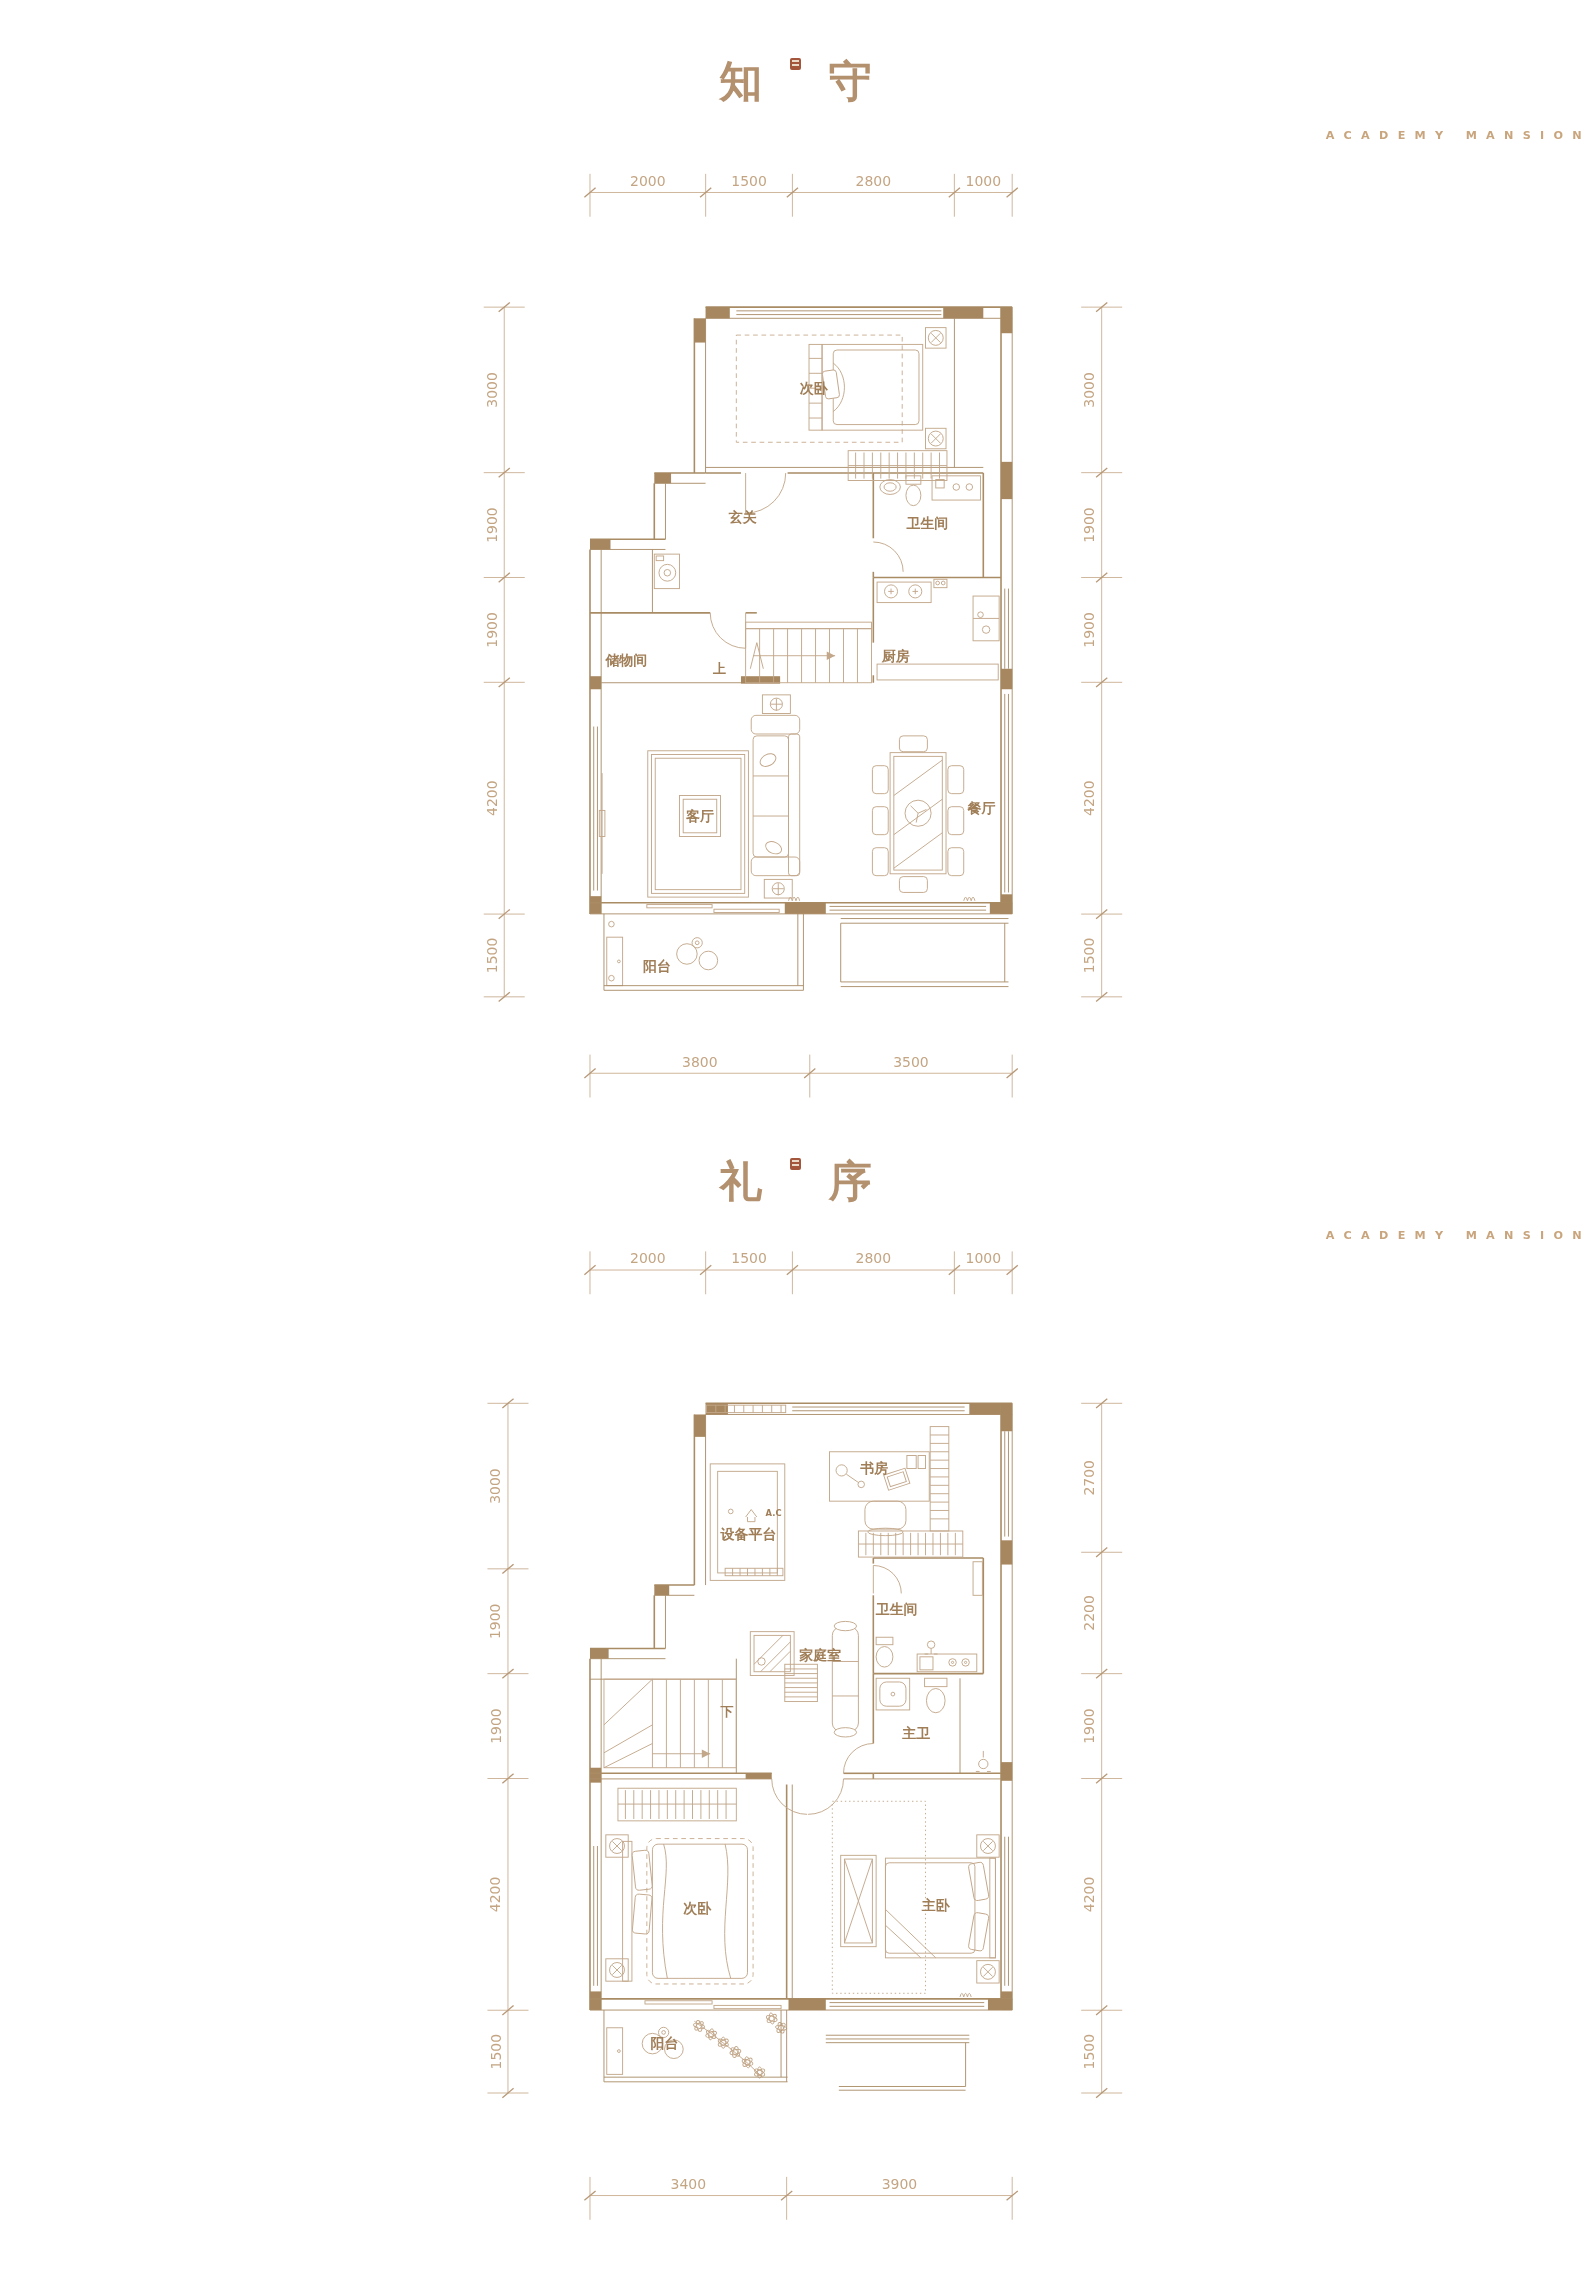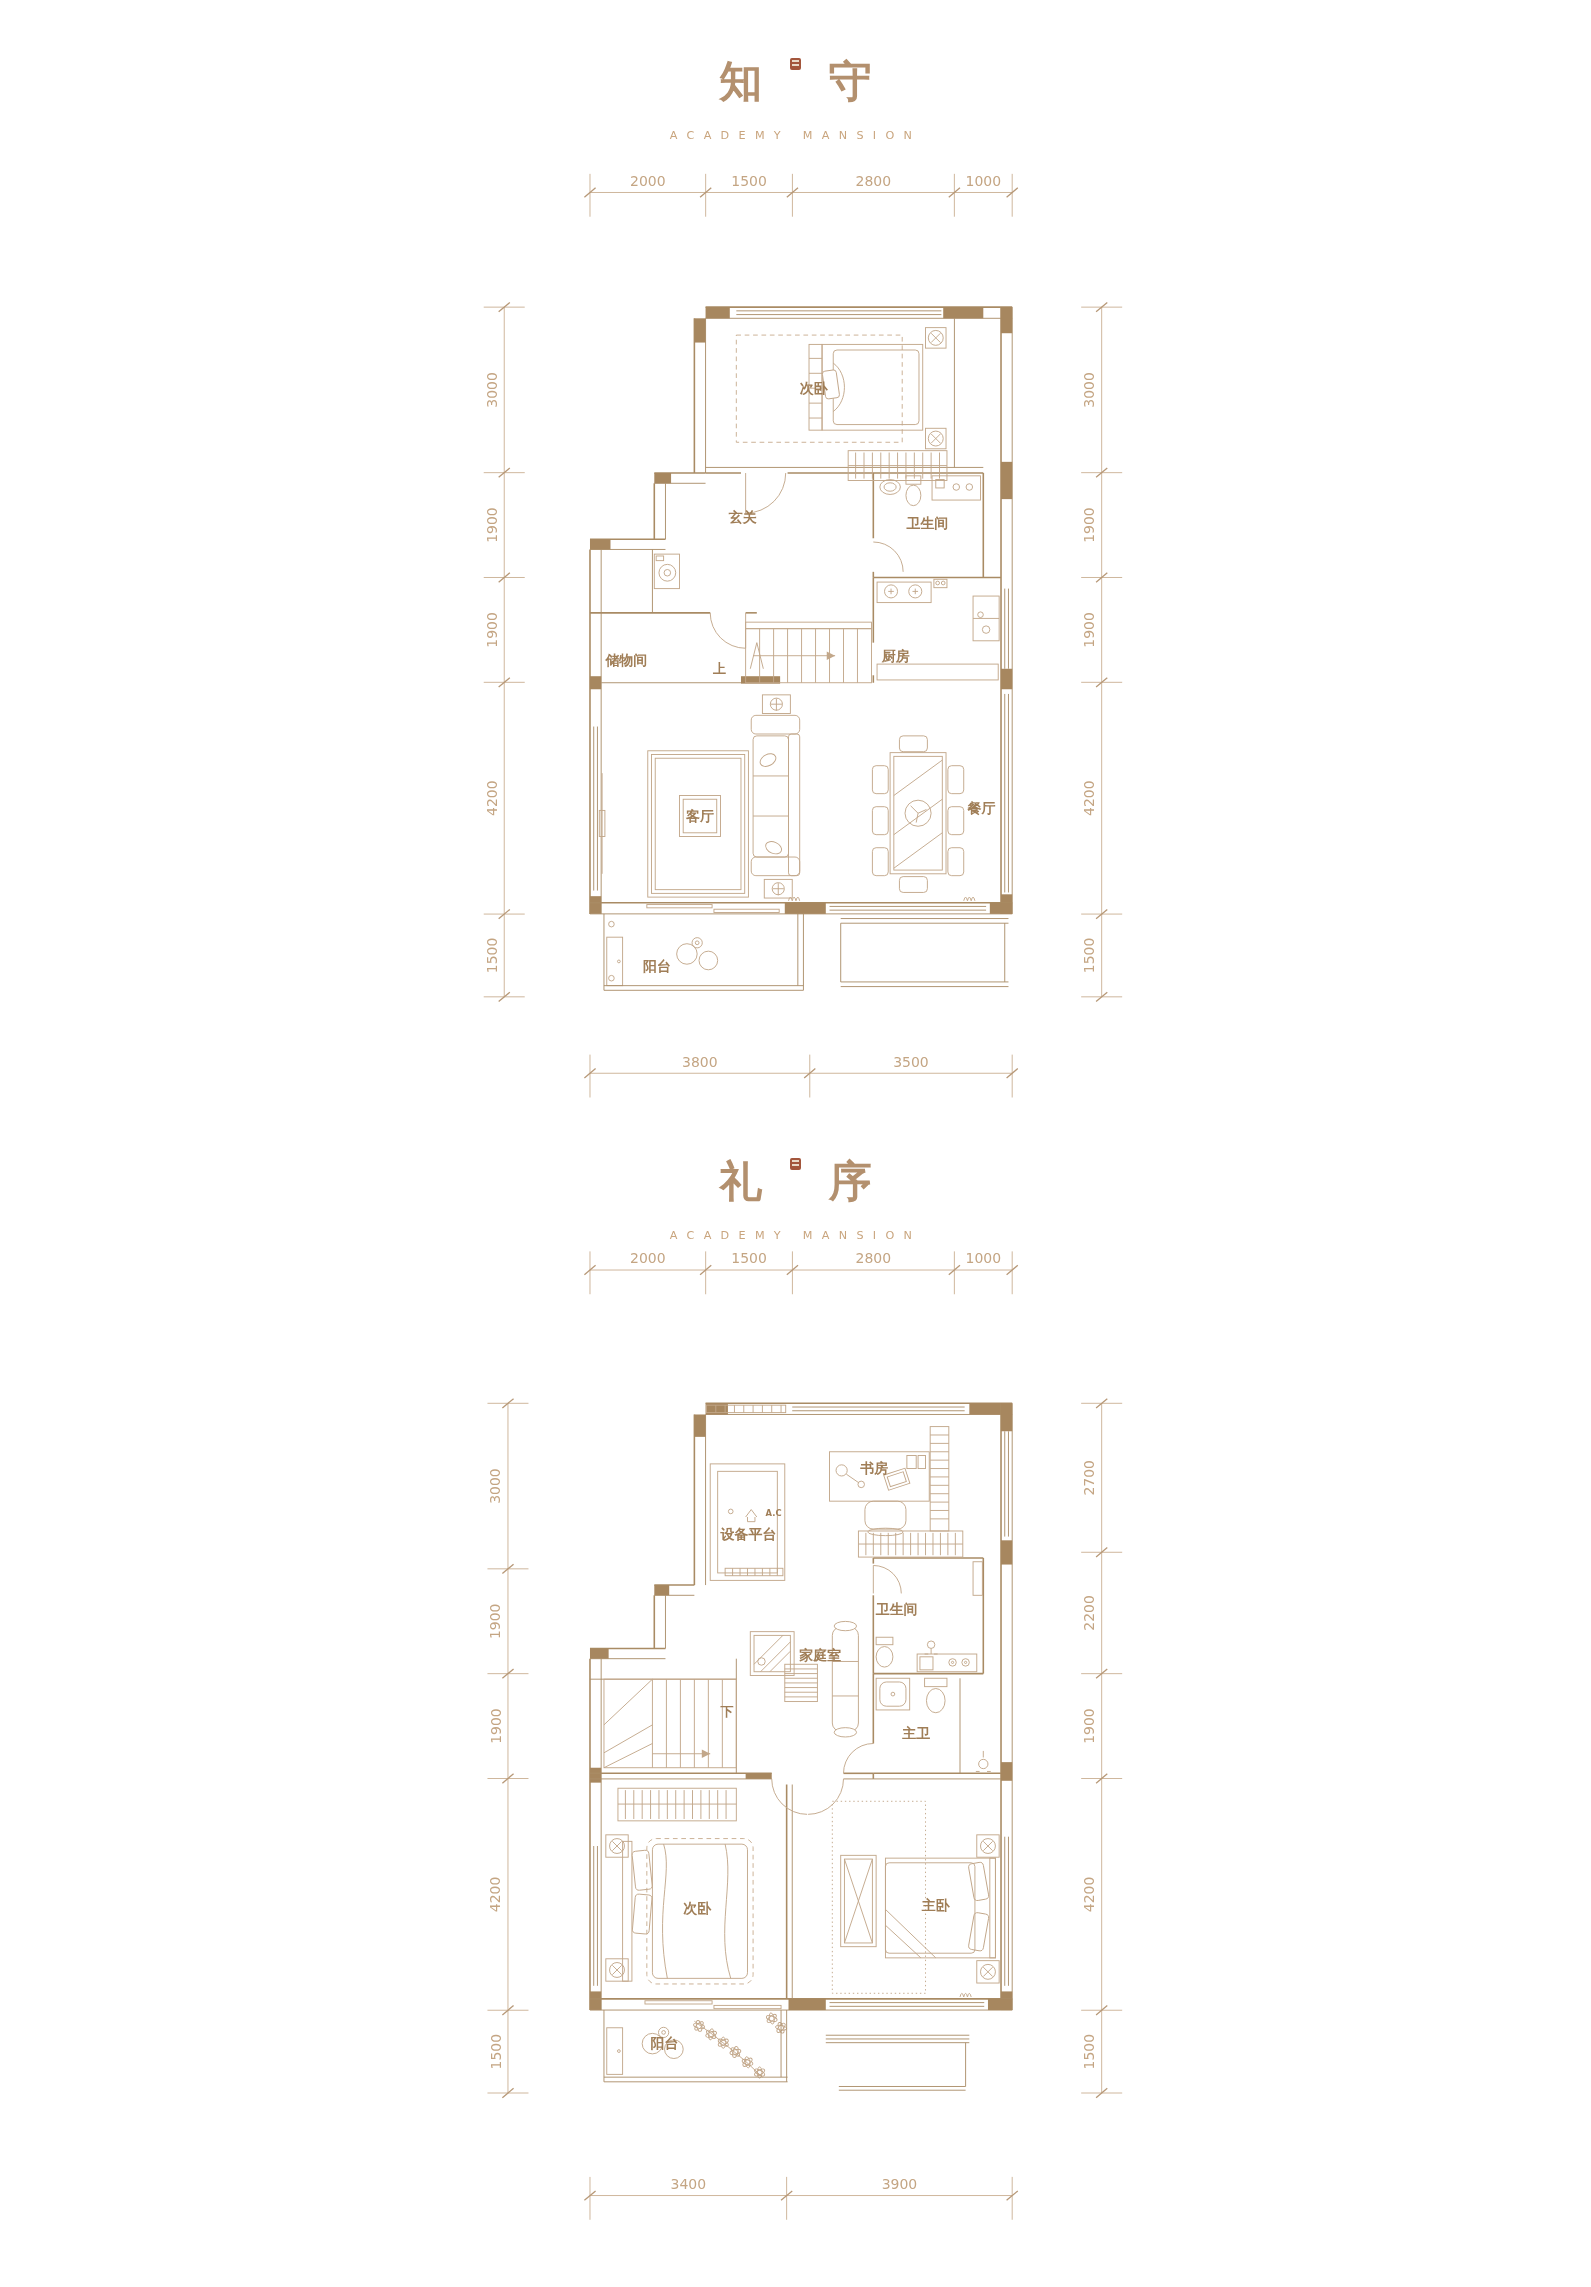--- a/index.html
+++ b/index.html
@@ -4,22 +4,22 @@
 <style>
   html,body{margin:0;padding:0;background:#fff;}
   .page{position:relative;width:1591px;height:2288px;background:#fff;overflow:hidden;
         font-family:"DejaVu Sans",sans-serif;}
   .title-block{position:absolute;left:0;width:100%;text-align:center;}
   .title-row{display:flex;justify-content:center;align-items:flex-start;gap:28px;}
   .title-char{font-family:"DejaVu Serif",serif;font-weight:bold;font-size:43px;line-height:54px;color:#b3906e;}
   .seal{display:inline-block;width:10.3px;height:12px;margin-top:3.7px;border-radius:1.9px;background:#a3563c;position:relative;}
   .seal:after{content:"";position:absolute;left:1.9px;top:2.8px;width:6.5px;height:1.9px;background:#e8d9c8;}
   .seal:before{content:"";position:absolute;left:1.9px;top:6.5px;width:6.5px;height:1.9px;background:#e8d9c8;}
-  .subtitle{position:absolute;left:0;width:100%;text-align:center;font-size:11.2px;letter-spacing:9.3px;
-            color:#c9a57e;font-weight:normal;}
+  .subtitle{position:absolute;left:0;width:100%;text-align:right;font-size:11.2px;letter-spacing:9.3px;
+            color:#c9a57e;font-weight:bold;}
   svg{position:absolute;left:0;}
   #svg1{top:158px;} #svg2{top:1240px;}
   .dl{stroke:#cbb296;stroke-width:1;fill:none;}
   .ds{stroke:#b79877;stroke-width:1.4;fill:none;}
   .dimtext{font:15px "DejaVu Sans",sans-serif;fill:#c4a583;}
   .wl{stroke:#a98b64;stroke-width:1.7;fill:none;}
   .wt{stroke:#ab8e69;stroke-width:1;fill:none;}
   .pier{fill:#a7875f;stroke:none;}
   .fu{stroke:#c2a78a;stroke-width:1;fill:none;}
   .fuw{stroke:#c2a78a;stroke-width:1;fill:#fff;}

